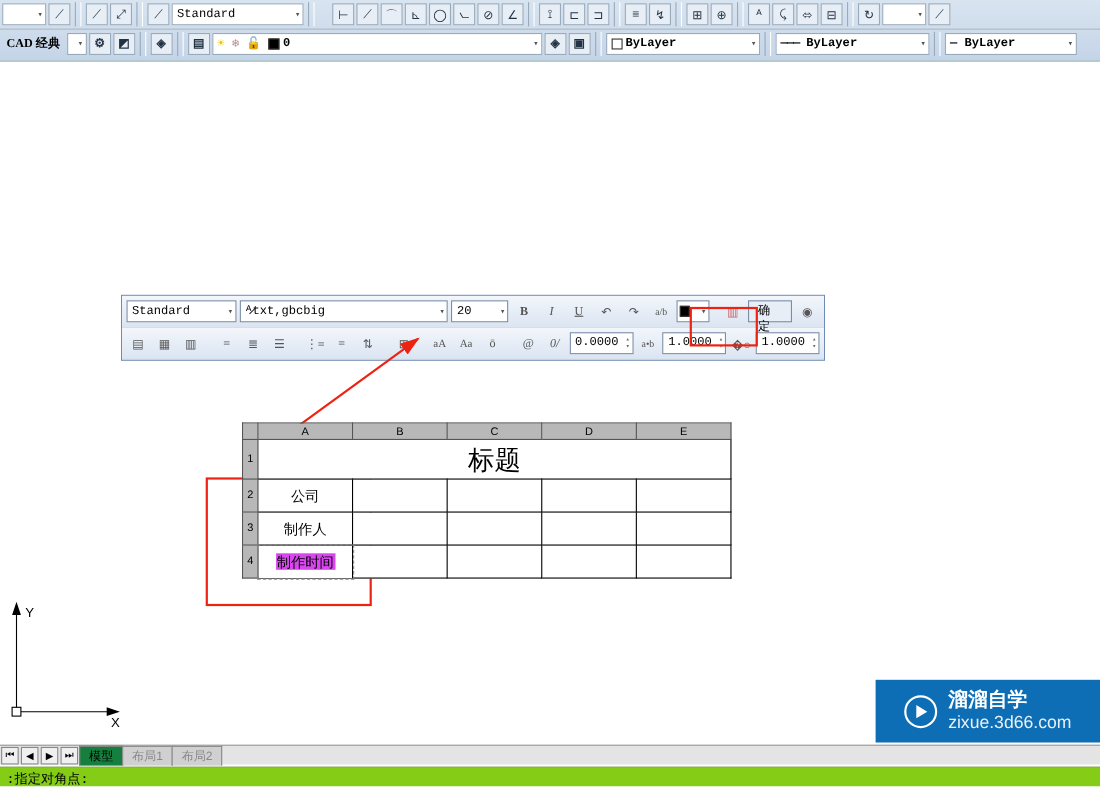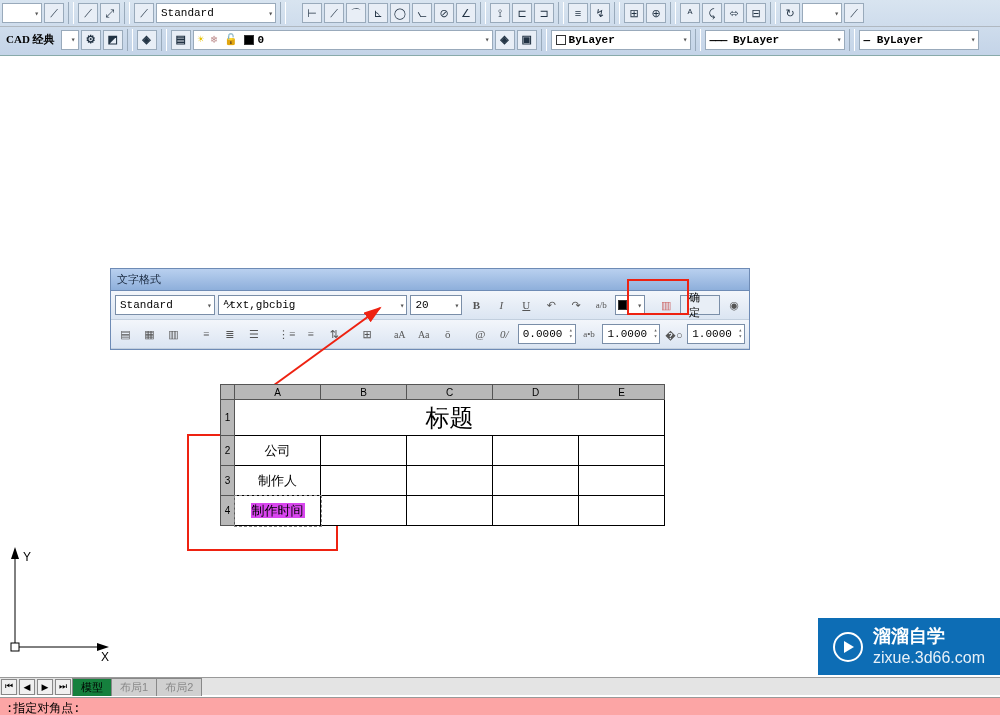--- a/index.html
+++ b/index.html
@@ -80,21 +80,21 @@
 }
 .tp-spin{
   width:60px;height:20px;border:1px solid #7a8ea8;background:#fff;
   font-family:"Courier New",monospace;font-size:11px;
   display:flex;align-items:center;padding:0 12px 0 4px;position:relative;
 }
 .tp-spin:after{content:"▴\A▾";white-space:pre;position:absolute;right:2px;font-size:6px;line-height:6px;color:#666}
 
 .ok-btn{
   height:20px;border:1px solid #7a8ea8;background:#e8eef6;
-  padding:0 8px;display:flex;align-items:center;font-size:11px;
+  padding:0 8px;display:flex;align-items:flex-start;font-size:11px;
 }
 
 
 .red-box{position:absolute;border:2px solid #e21;pointer-events:none}
 .arrow{position:absolute;pointer-events:none}
 
 
 .cad-table{
   position:absolute;left:220px;top:384px;border-collapse:collapse;
 }
@@ -132,30 +132,30 @@
   display:flex;align-items:center;font-size:11px;
 }
 .tabs-strip .navbtn{width:16px;height:16px;border:1px solid #888;margin:0 1px;background:#f0f0f0;display:flex;align-items:center;justify-content:center;font-size:9px}
 .tabs-strip .tab{padding:1px 8px;border:1px solid #888;border-bottom:none;background:#d0d0d0;margin-right:-1px}
 .tabs-strip .tab.active{background:#15803d;color:#000}
 .tabs-strip .tab:not(.active){color:#888}
 
 
 .cmdline{
   position:absolute;left:0;right:0;bottom:0;height:18px;
-  background:#fca5a5;border-top:1px solid #999;
+  background:#84cc16;border-top:1px solid #999;
   font-family:"SimSun",monospace;font-size:12px;
   padding:2px 6px;
 }
 
 
 .watermark{
   position:absolute;right:0;bottom:40px;
   background:#0d6db5;color:#fff;
-  padding:8px 15px;display:flex;align-items:center;gap:10px;
+  padding:8px 26px;display:flex;align-items:center;gap:10px;
 }
 .watermark .logo{
   width:30px;height:30px;border:2px solid #fff;border-radius:50%;
   display:flex;align-items:center;justify-content:center;
 }
 .watermark .logo:before{content:"";border-left:10px solid #fff;border-top:6px solid transparent;border-bottom:6px solid transparent;margin-left:3px}
 .watermark .txt{text-align:left;line-height:1.2}
 .watermark .big{font-size:18px;font-weight:bold}
 .watermark .sm{font-size:16px;opacity:.9}
 </style>
@@ -234,21 +234,20 @@
     <div class="tb-drop" style="width:120px">
       <span>—</span>&nbsp;
       <span>ByLayer</span>
     </div>
   </div>
 </div>
 
 <div class="canvas"></div>
 
 <div class="text-panel">
-  <div class="title">文字格式</div>
   <div class="row">
     <div class="tp-drop" style="width:100px">
         <span>Standard</span>
       </div>
     <div class="tp-drop" style="width:190px">ᴬ̷ <span>txt,gbcbig</span></div>
     <div class="tp-drop" style="width:52px">
         <span>20</span>
       </div>
     <div class="tp-btn">
         <b>B</b>

